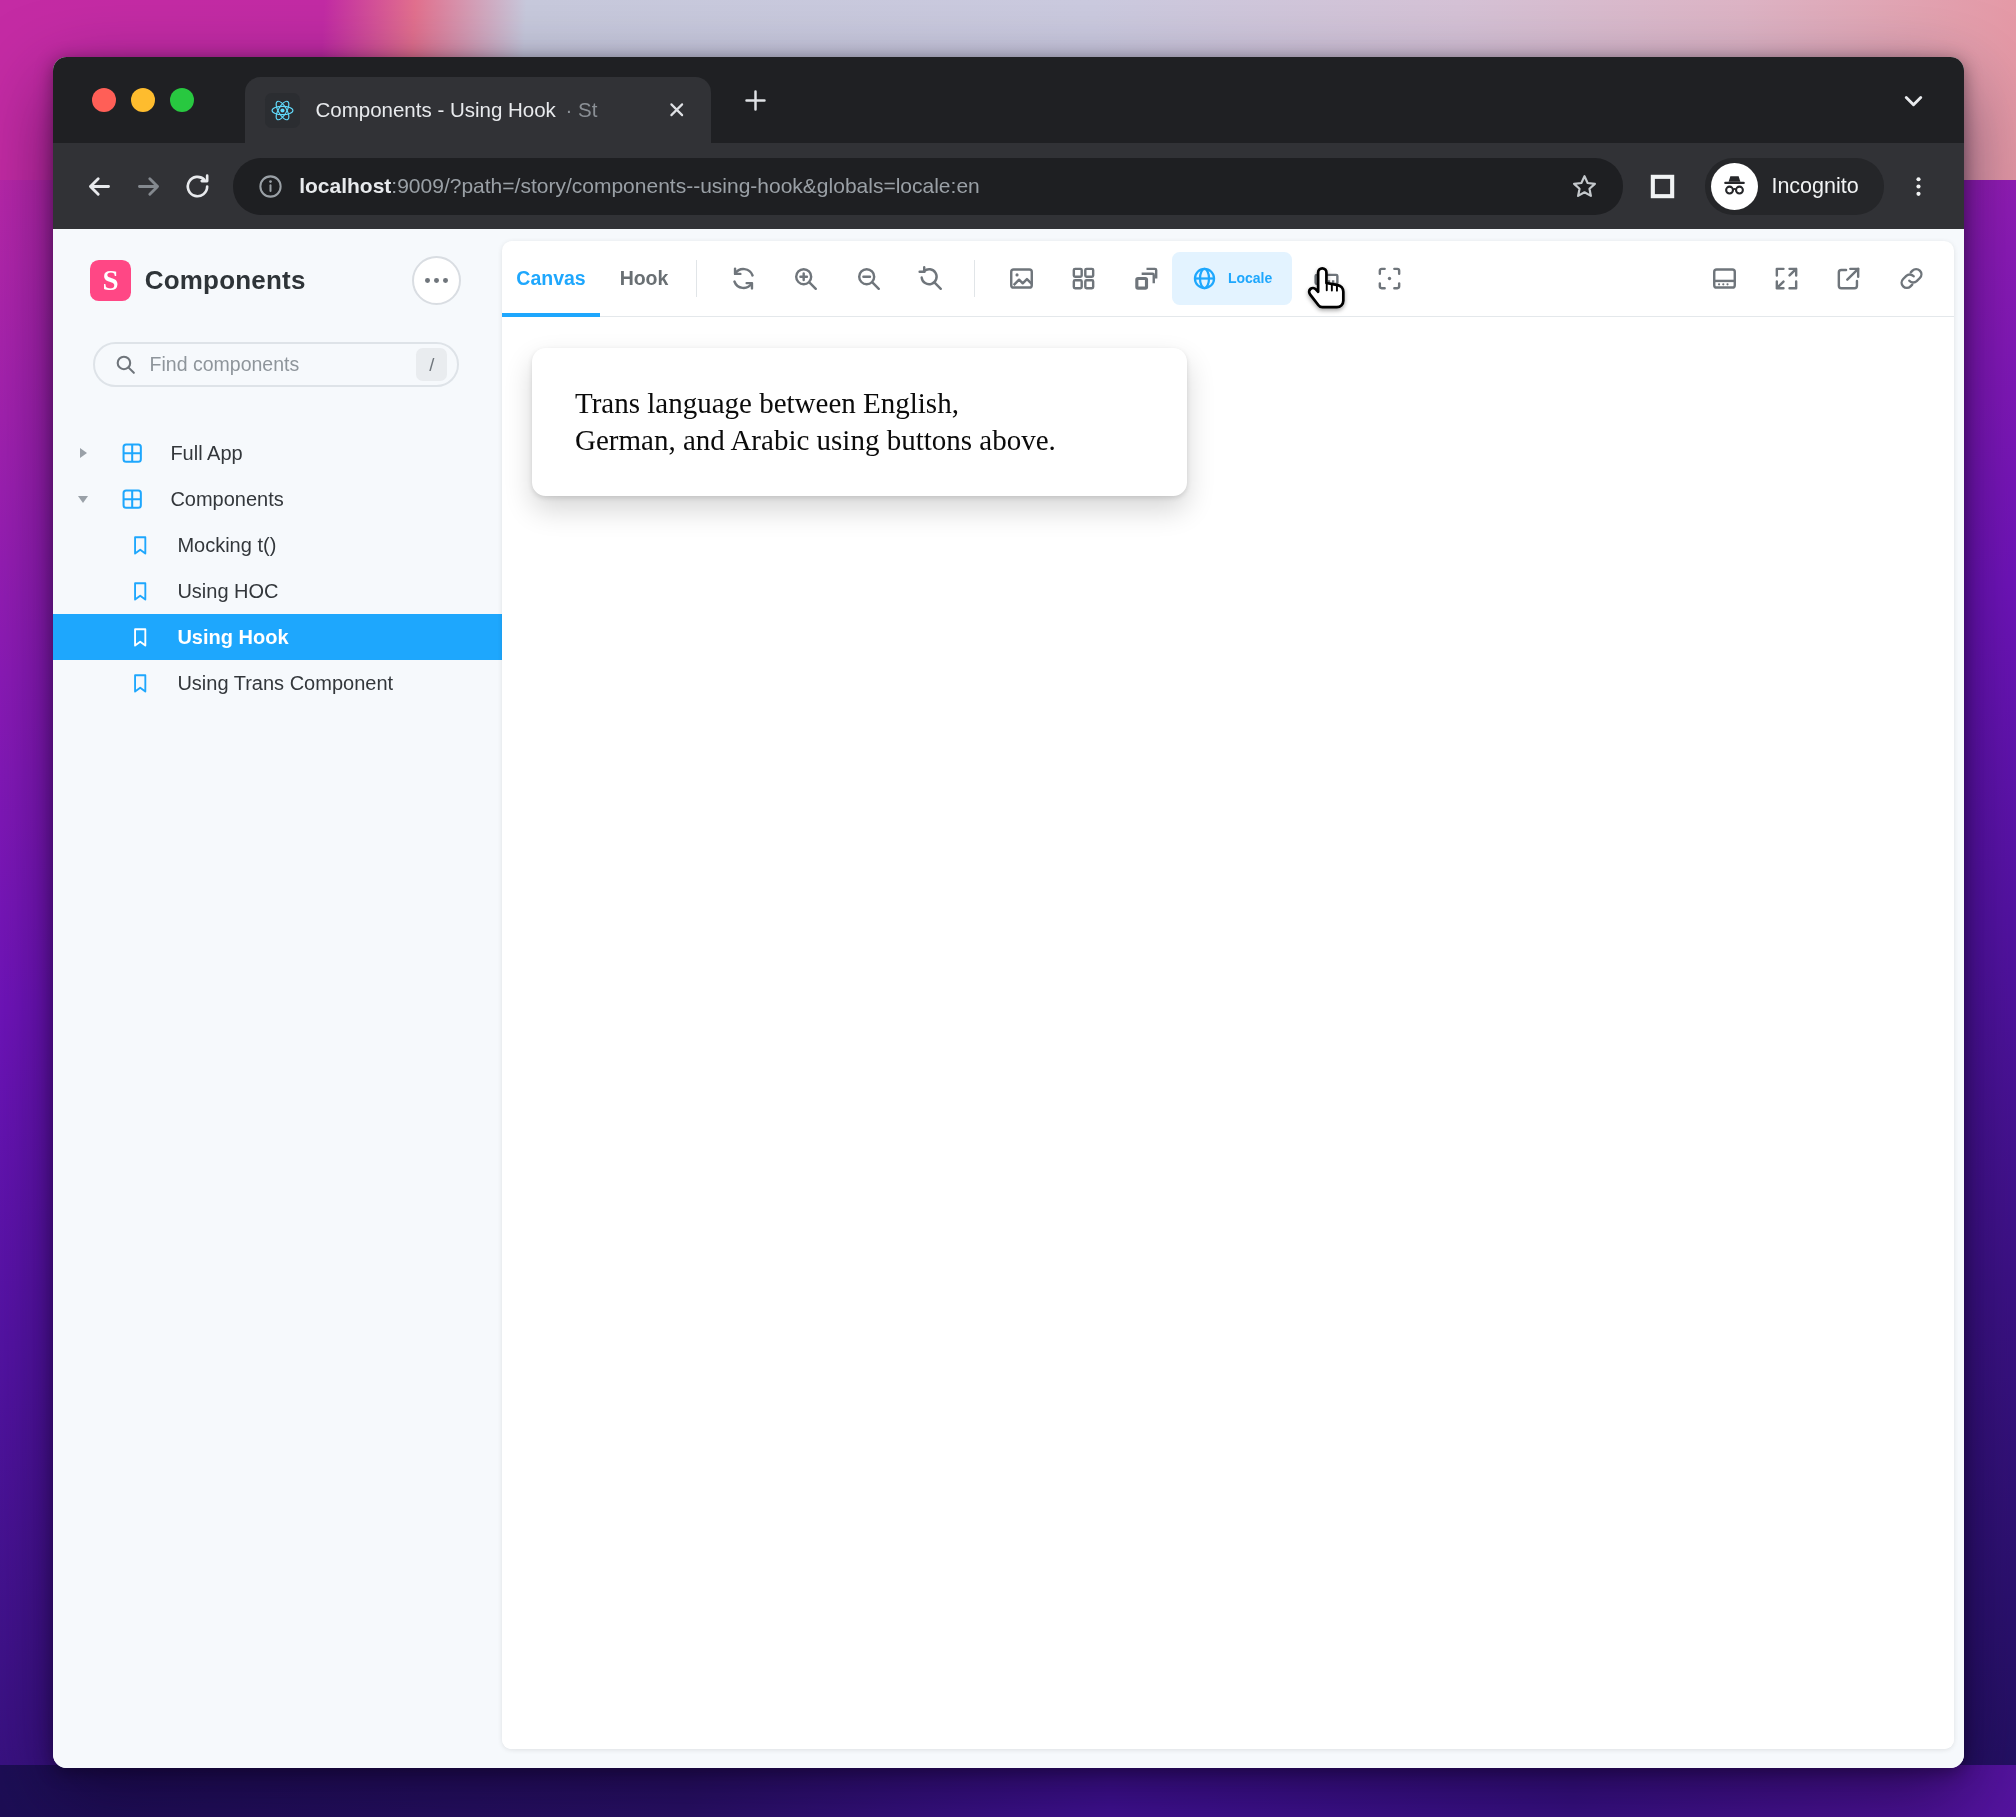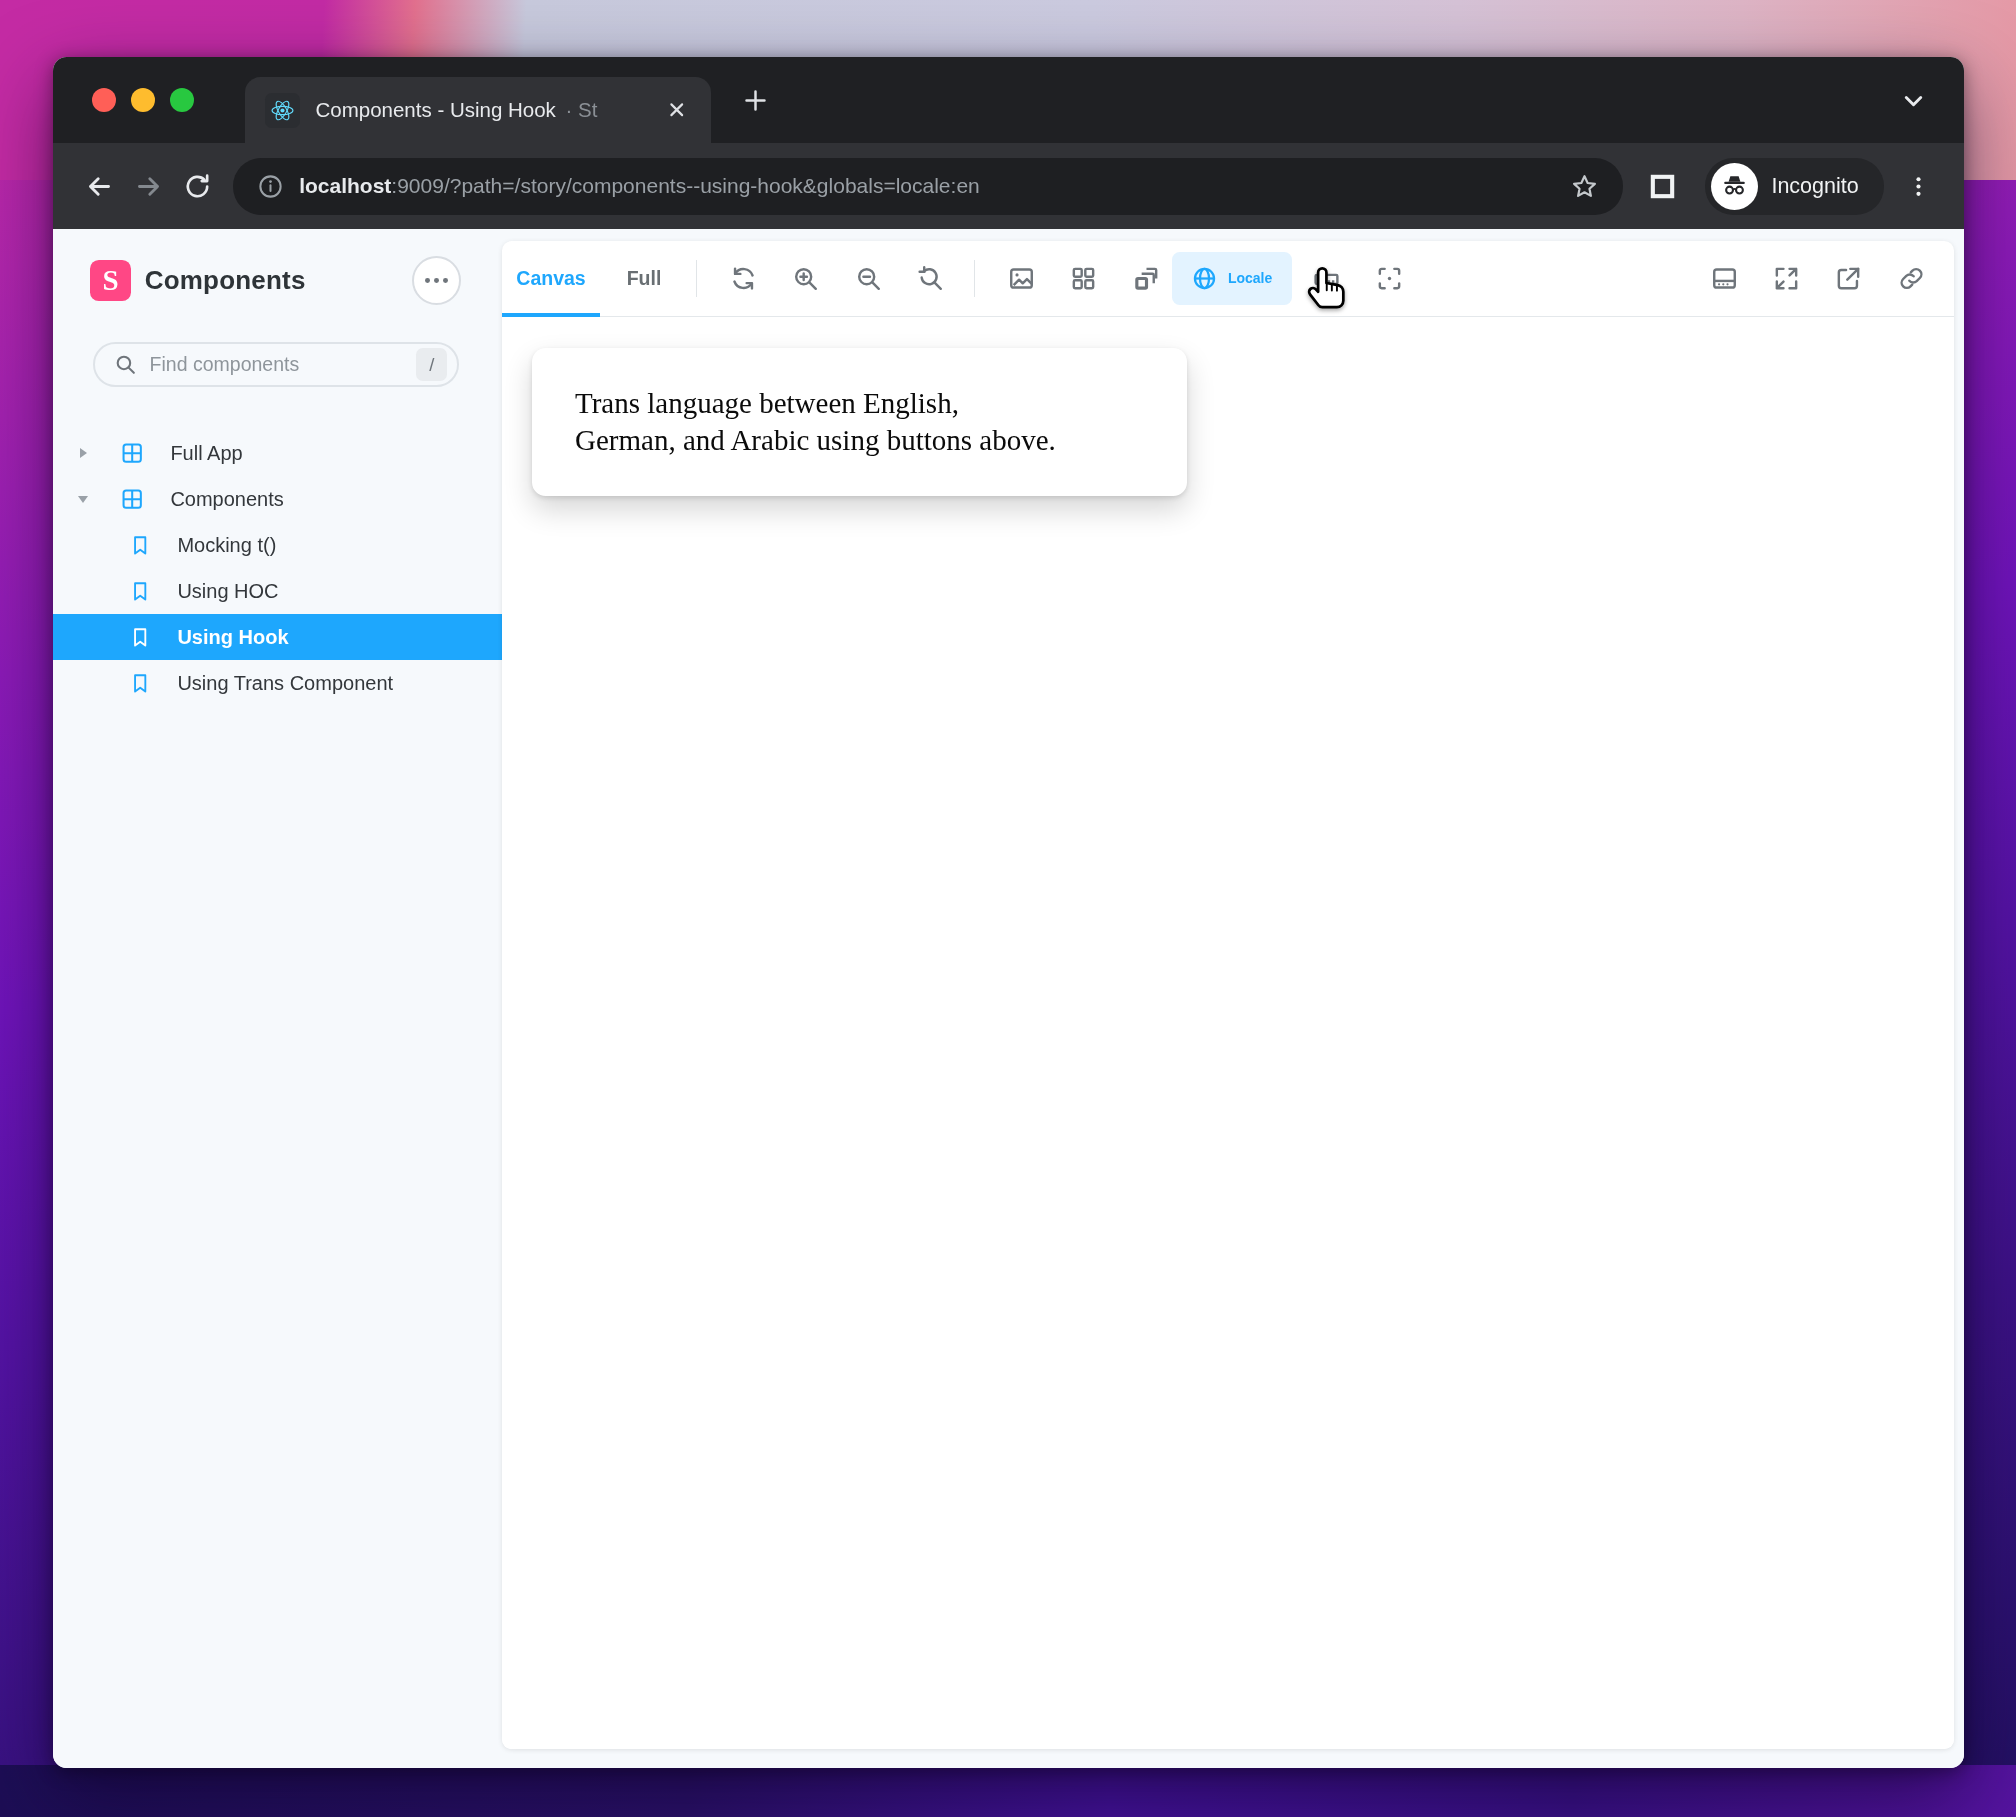--- a/index.html
+++ b/index.html
@@ -276,21 +276,21 @@
           <span>Using Trans Component</span>
         </div>
       </div>
     </aside>
 
     <main class="main">
       <div class="card">
 
         <div class="toolbar">
           <div class="ttab canvas">Canvas</div>
-          <div class="ttab docs">Full</div>
+          <div class="ttab docs">Hook</div>
           <div class="tsep"></div>
 
           <div class="tgroup">
             <div class="tbtn">
               <svg width="29" height="29" viewBox="0 0 24 24" fill="none" stroke="#6F757B" stroke-width="2" stroke-linecap="round" stroke-linejoin="round">
                   <path d="M19.5 9.5a8 8 0 0 0-14.3-1.6"></path>
                   <path d="M5 3.8v4.4h4.4"></path>
                   <path d="M4.5 14.5a8 8 0 0 0 14.3 1.6"></path>
                   <path d="M19 20.2v-4.4h-4.4"></path>
                 </svg>

